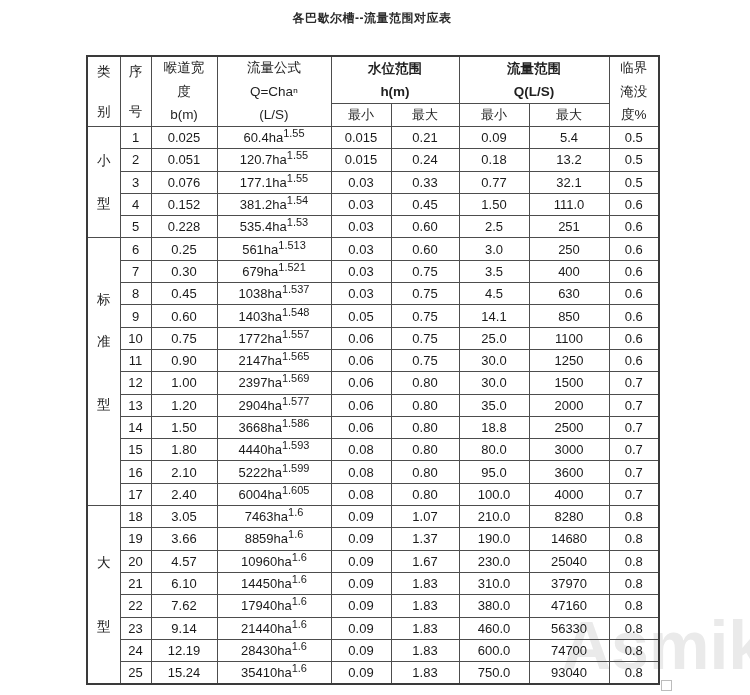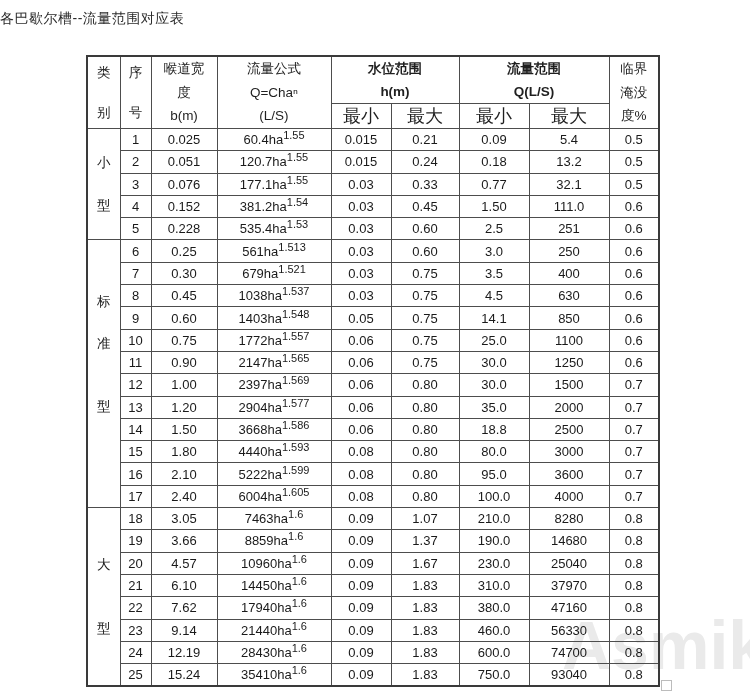--- a/index.html
+++ b/index.html
@@ -8,23 +8,23 @@
     background: #ffffff;
     position: relative;
     overflow: hidden;
     font-family: "Liberation Sans", "DejaVu Sans", sans-serif;
     color: #1f1f1f;
   }
   .title {
     position: absolute;
     top: 10px; left: 0;
     width: 744px;
-    text-align: left;
-    font-size: 14px;
-    font-weight: normal;
+    text-align: center;
+    font-size: 12px;
+    font-weight: bold;
     color: #2b2b2b;
     letter-spacing: 0.5px;
   }
   .watermark {
     position: absolute;
     left: 562px; top: 606px;
     font-size: 68px;
     font-weight: bold;
     color: #eaeaea;
     z-index: 0;
@@ -53,21 +53,21 @@
   col.c-b { width: 66px; }
   col.c-f { width: 114px; }
   col.c-hmin { width: 60px; }
   col.c-hmax { width: 68px; }
   col.c-qmin { width: 70px; }
   col.c-qmax { width: 80px; }
   col.c-crit { width: 50px; }
 
   thead th { font-size: 13.5px; color: #1f1f1f; }
   tr.h-top th.span2 { height: 46px; font-weight: bold; }
-  tr.h-sub th { height: 22px; font-size: 18px; }
+  tr.h-sub th { height: 22px; font-size: 13px; }
   th .hl {
     display: flex; flex-direction: column;
     justify-content: center; align-items: center;
   }
   th .hl span { line-height: 1; display: block; }
   .gap-wide { gap: 27px; }
   .gap-norm { gap: 10px; }
   th.rowspan3 { height: 69px; }
 
   tbody td {

